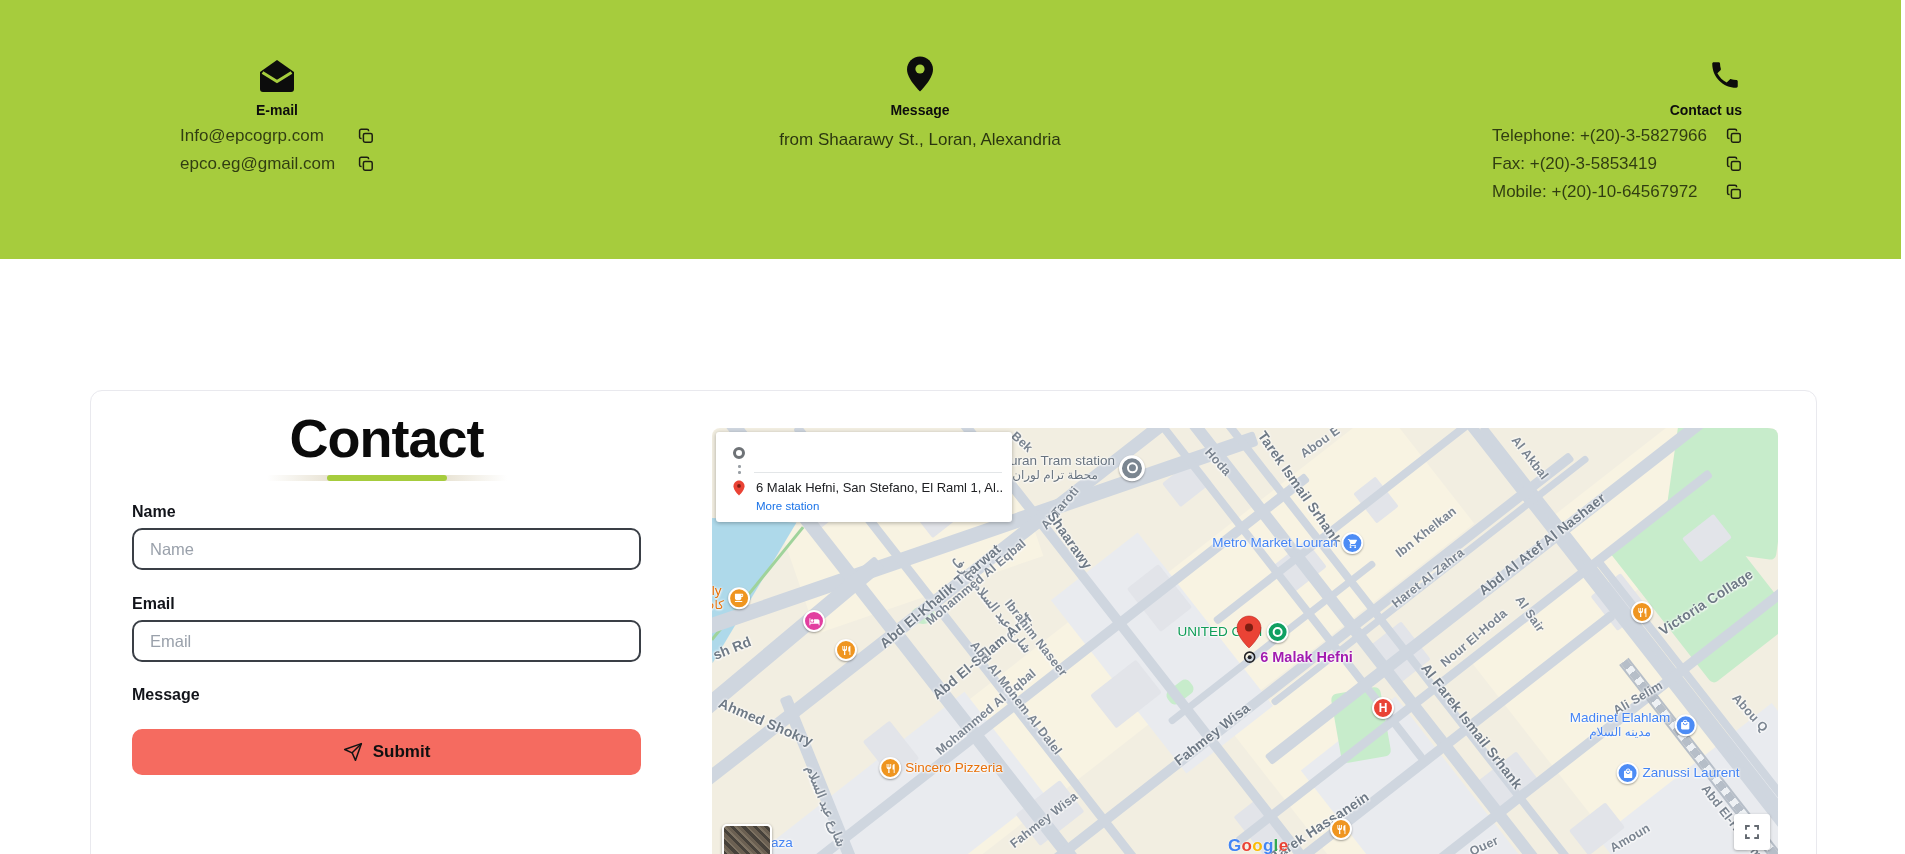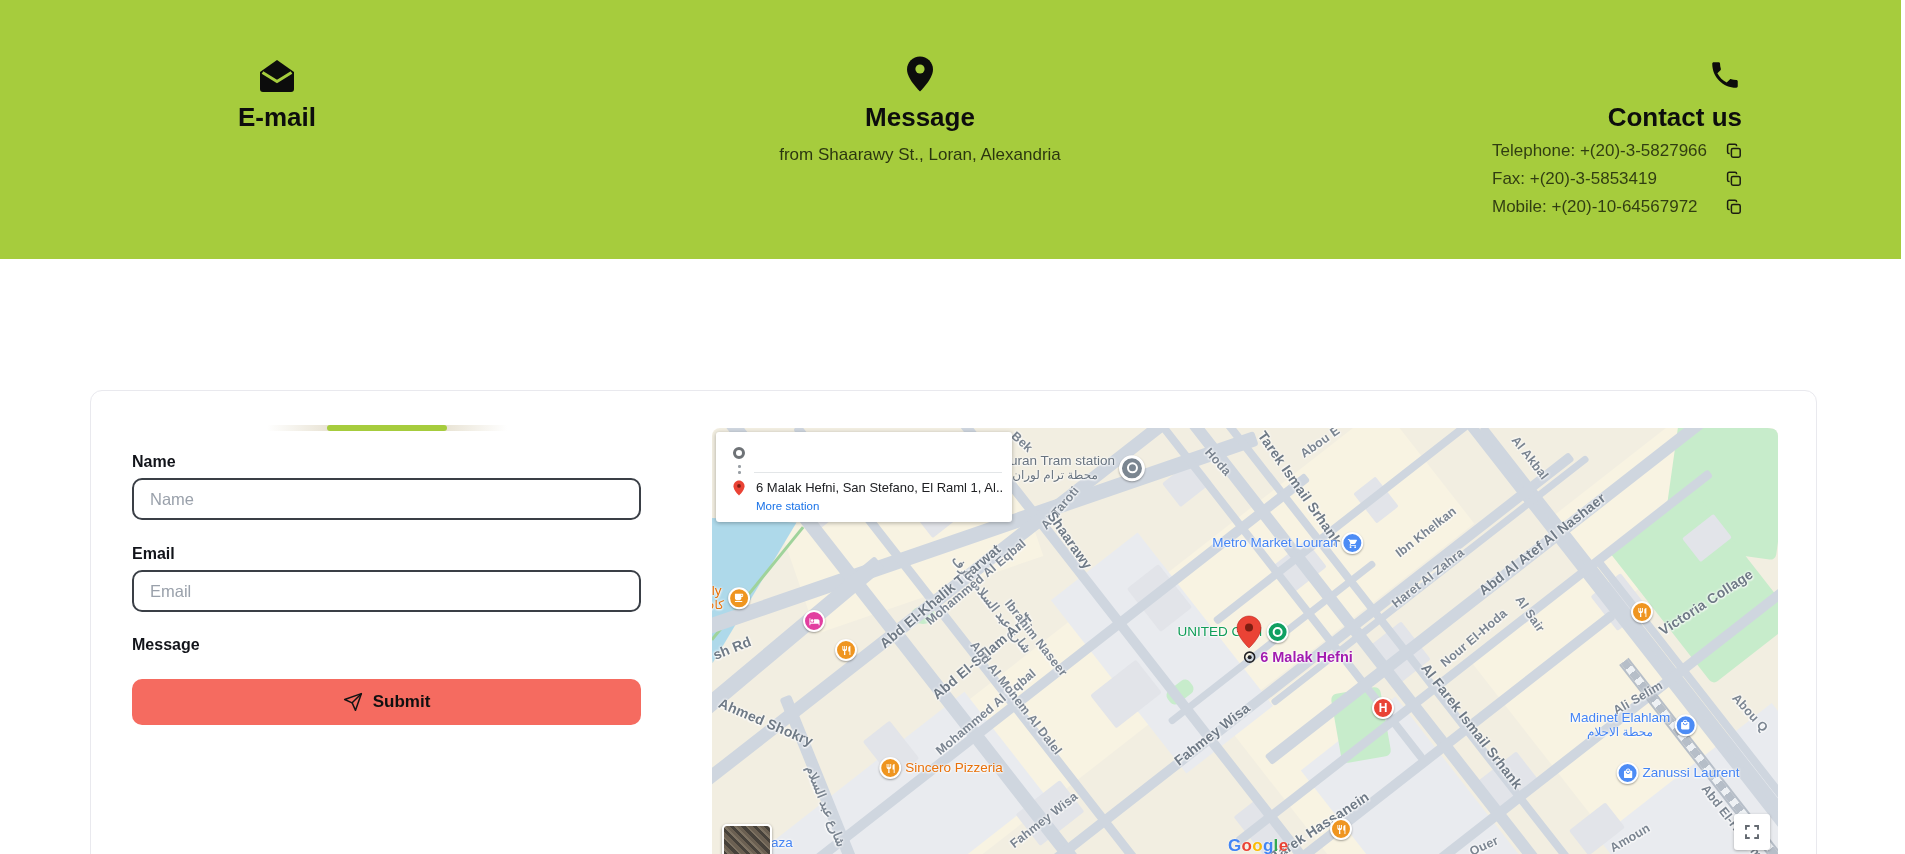--- a/index.html
+++ b/index.html
@@ -4,21 +4,21 @@
 <style>
   html,body{margin:0;padding:0;overflow:hidden;background:#fff;}
   body{width:1905px;height:854px;position:relative;font-family:"Liberation Sans",sans-serif;}
   
   .header{position:absolute;left:0;top:0;width:1901px;height:259px;background:#a6cc3d;}
   .hcol{position:absolute;top:56px;display:flex;flex-direction:column;align-items:center;}
   #col-email{left:117px;width:320px;}
   #col-address{left:720px;width:400px;}
   #col-contact{left:1448px;width:294px;align-items:flex-end;}
   .hicon{height:36px;display:flex;align-items:flex-end;}
-  .htitle{margin-top:10px;font-size:26px;font-weight:700;color:#0d0d0d;}
+  .htitle{margin-top:10px;font-size:14px;font-weight:700;color:#0d0d0d;}
   .hrows{margin-top:7px;display:flex;flex-direction:column;gap:6px;}
   .hrow{display:flex;align-items:center;justify-content:space-between;height:22px;color:rgba(15,20,5,.78);font-size:17px;}
   .hrow.w-email{width:194px;}
   .hrow.w-contact{width:250px;}
   .copy-btn{background:none;border:none;padding:0;margin-left:14px;cursor:pointer;display:flex;align-items:center;}
   .addr-line{font-size:17px;line-height:29px;color:rgba(15,20,5,.82);text-align:center;}
   
   .card{position:absolute;left:90px;top:390px;width:1725px;height:620px;background:#fff;border:1px solid #e9e9ee;border-radius:12px;}
   .form-col{position:absolute;left:41px;top:22px;width:509px;}
   .form-title{font-size:54px;line-height:50px;font-weight:900;color:#0b0b0b;text-align:center;letter-spacing:-1px;}
@@ -69,20 +69,40 @@
 <div class="header">
 
   <div class="hcol" id="col-email">
     <span class="hicon">
       <svg width="36" height="32" viewBox="0 0 36 32">
           <path d="M18 0 35 12v17a3 3 0 0 1-3 3H4a3 3 0 0 1-3-3V12z" fill="#0c0c0c"></path>
           <path d="M3.5 12.5 18 21.5l14.5-9" stroke="#a6cc3d" stroke-width="3" fill="none"></path>
         </svg>
     </span>
     <div class="htitle">E-mail</div>
+    <div class="hrows">
+      <div class="hrow w-email">
+        <span>Info@epcogrp.com</span>
+        <button class="copy-btn">
+            <svg width="16" height="16" viewBox="0 0 16 16">
+              <rect x="5.4" y="5.4" width="8.8" height="8.8" rx="1.6" fill="none" stroke="#1c1e12" stroke-width="1.5"></rect>
+              <path d="M10.6 3.2v-.4A1.6 1.6 0 0 0 9 1.2H3.2a1.6 1.6 0 0 0-1.6 1.6V9c0 .9.7 1.6 1.6 1.6h.4" fill="none" stroke="#1c1e12" stroke-width="1.5"></path>
+            </svg>
+          </button>
+      </div>
+      <div class="hrow w-email">
+        <span>epco.eg@gmail.com</span>
+        <button class="copy-btn">
+            <svg width="16" height="16" viewBox="0 0 16 16">
+              <rect x="5.4" y="5.4" width="8.8" height="8.8" rx="1.6" fill="none" stroke="#1c1e12" stroke-width="1.5"></rect>
+              <path d="M10.6 3.2v-.4A1.6 1.6 0 0 0 9 1.2H3.2a1.6 1.6 0 0 0-1.6 1.6V9c0 .9.7 1.6 1.6 1.6h.4" fill="none" stroke="#1c1e12" stroke-width="1.5"></path>
+            </svg>
+          </button>
+      </div>
+    </div>
   </div>
 
   <div class="hcol" id="col-address">
     <span class="hicon">
       <svg width="28" height="36" viewBox="0 0 28 36">
           <path d="M14 .5C6.8.5 1 6.3 1 13.5 1 23 14 35.5 14 35.5S27 23 27 13.5C27 6.3 21.2.5 14 .5z" fill="#0c0c0c"></path>
           <circle cx="14" cy="13" r="4.6" fill="#a6cc3d"></circle>
         </svg>
     </span>
     <div class="htitle">Message</div>
@@ -126,20 +146,21 @@
             </svg>
           </button>
       </div>
     </div>
   </div>
 </div>
 
 <div class="card">
 
   <div class="form-col">
+    <div class="form-title">Contact</div>
     <div class="title-divider">
         <i></i>
       </div>
 
     <div class="flabel">Name</div>
     <input class="finput" type="text" placeholder="Name" style="">
 
     <div class="flabel m2">Email</div>
     <input class="finput" type="text" placeholder="Email" style="">
 
@@ -322,21 +343,21 @@
           </span>
         </div>
         <div class="poi" style="left: 671px; top: 280px; z-index: 20;">
           <span class="pic" style="background:#e94335">
             <span class="hletter">H</span>
           </span>
         </div>
         <div class="poi" style="left: 921px; top: 297px; z-index: 20;">
           <span class="lbl" style="color:#4484f4">
             <span>Madinet Elahlam</span>
-            <span class="sub">محطة الاحلام</span>
+            <span class="sub">مدينه السلام</span>
           </span>
           <span class="pic" style="background:#4d8cf5">
             <svg width="11" height="11" viewBox="0 0 24 24">
               <path fill="#fff" d="M19 6h-2c0-2.76-2.24-5-5-5S7 3.24 7 6H5c-1.1 0-2 .9-2 2v12c0 1.1.9 2 2 2h14c1.1 0 2-.9 2-2V8c0-1.1-.9-2-2-2zm-7-3c1.66 0 3 1.34 3 3H9c0-1.66 1.34-3 3-3zm0 10c-2.76 0-5-2.24-5-5h2c0 1.66 1.34 3 3 3s3-1.34 3-3h2c0 2.76-2.24 5-5 5z"></path>
             </svg>
           </span>
         </div>
         <div class="poi" style="left: 966px; top: 345px; z-index: 20;">
           <span class="pic" style="background:#4d8cf5">
             <svg width="11" height="11" viewBox="0 0 24 24">

